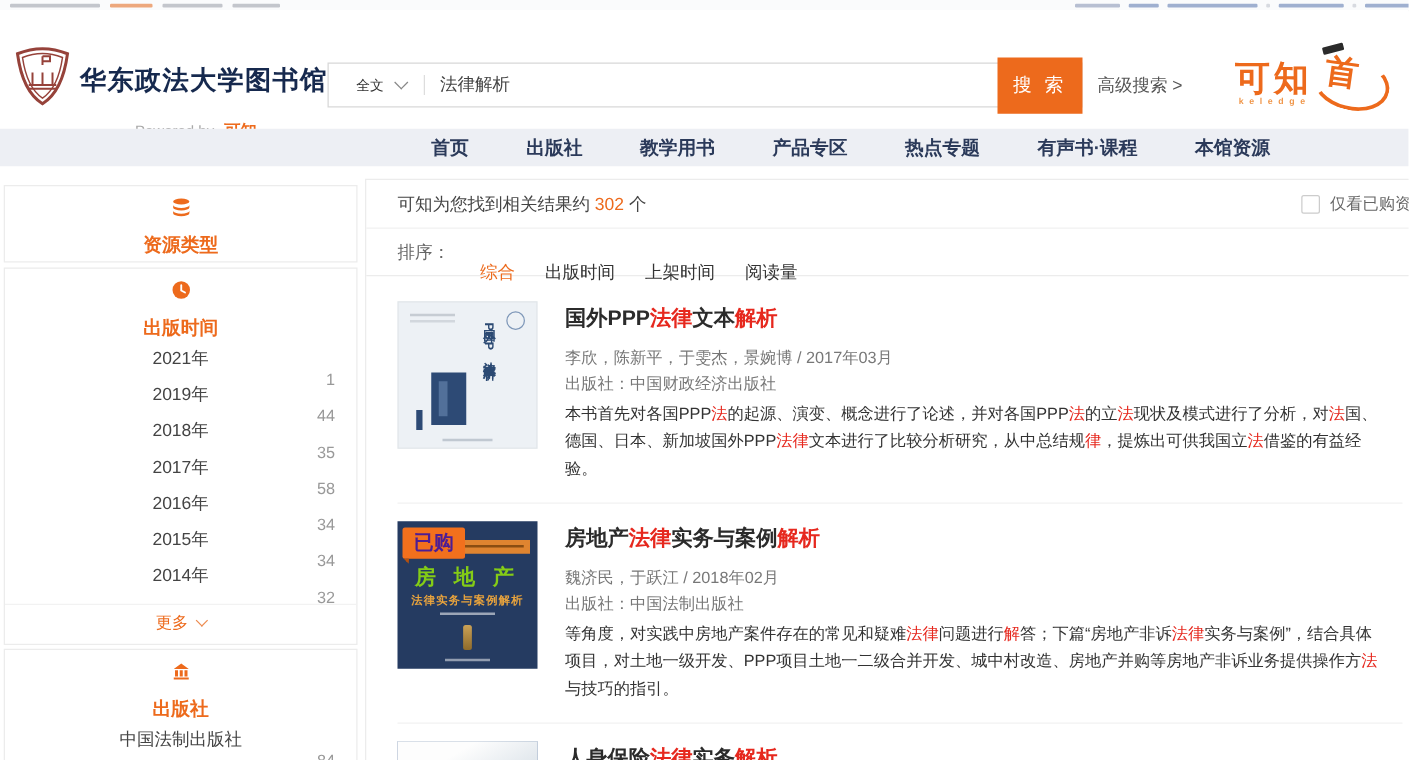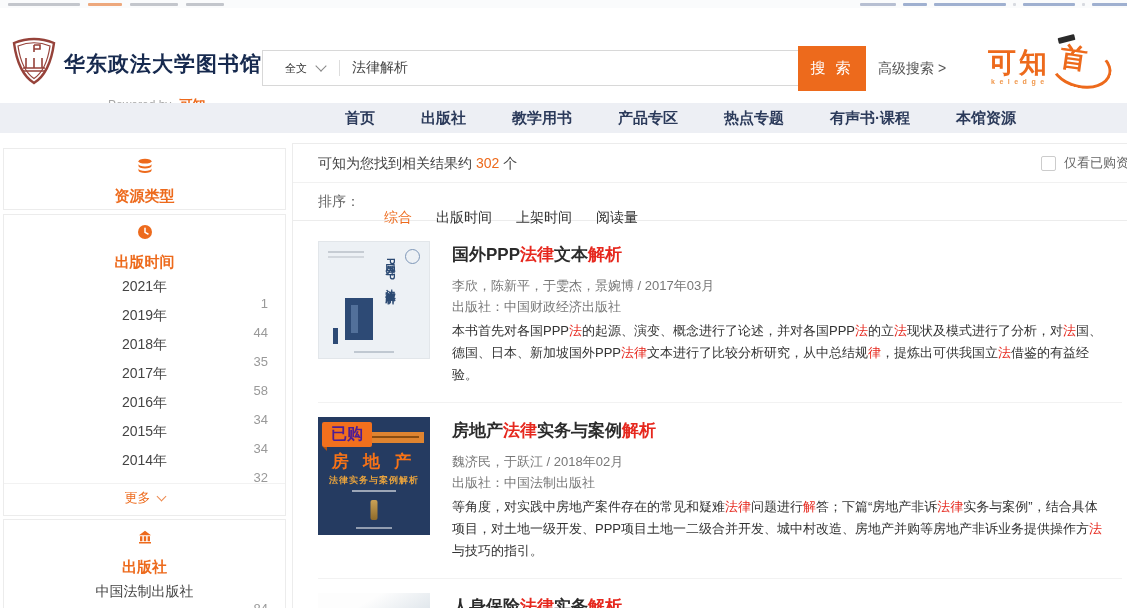--- a/index.html
+++ b/index.html
@@ -89,21 +89,21 @@
   .cl-vtitle{position:absolute;right:32px;top:14px;writing-mode:vertical-rl;font-size:10px;font-weight:bold;color:#2c4a73;letter-spacing:1px;}
   .cl-art{position:absolute;left:26px;bottom:18px;width:28px;height:42px;background:#2d4a75;}
   .cl-art::after{content:"";position:absolute;left:6px;top:7px;width:7px;height:28px;background:#52709a;}
   .cl-art2{position:absolute;left:14px;bottom:14px;width:5px;height:16px;background:#2d4a75;}
   .cl-bottom{position:absolute;left:50%;transform:translateX(-50%);bottom:5px;width:40px;height:2px;background:#c0c8d1;}
 
   
   .cover-navy{background:#253b61;}
   .cn-band{position:absolute;left:6px;top:15px;right:6px;height:11px;background:#df8430;}
   .cn-band::after{content:"";position:absolute;left:5px;top:4px;right:5px;height:2px;background:#8a4d12;}
-  .cn-t1{position:absolute;top:33px;width:100%;text-align:center;color:#f97316;font-size:17px;font-weight:bold;letter-spacing:5px;font-family:"Liberation Serif",serif;}
+  .cn-t1{position:absolute;top:33px;width:100%;text-align:center;color:#84cc16;font-size:17px;font-weight:bold;letter-spacing:5px;font-family:"Liberation Serif",serif;}
   .cn-t2{position:absolute;top:57px;width:100%;text-align:center;color:#e8a33d;font-size:9px;font-weight:bold;letter-spacing:1px;}
   .cn-names{position:absolute;top:73px;left:50%;transform:translateX(-50%);width:44px;height:2px;background:rgba(255,255,255,.55);}
   .cn-fig{position:absolute;left:50%;top:83px;transform:translateX(-50%);width:7px;height:20px;background:linear-gradient(#caa156,#8f6b2a);border-radius:2px;}
   .cn-pub{position:absolute;bottom:6px;left:50%;transform:translateX(-50%);width:36px;height:2px;background:rgba(255,255,255,.5);}
 
   
   .cover-wave{background:#3e6190;}
   .cw-top{position:absolute;left:0;top:0;width:100%;height:58px;background:linear-gradient(150deg,#fdfdfd 30%,#dde4ea 70%,#c8d3dc);border-radius:0 0 0 70%/0 0 0 20px;}
 </style>
 </head>

